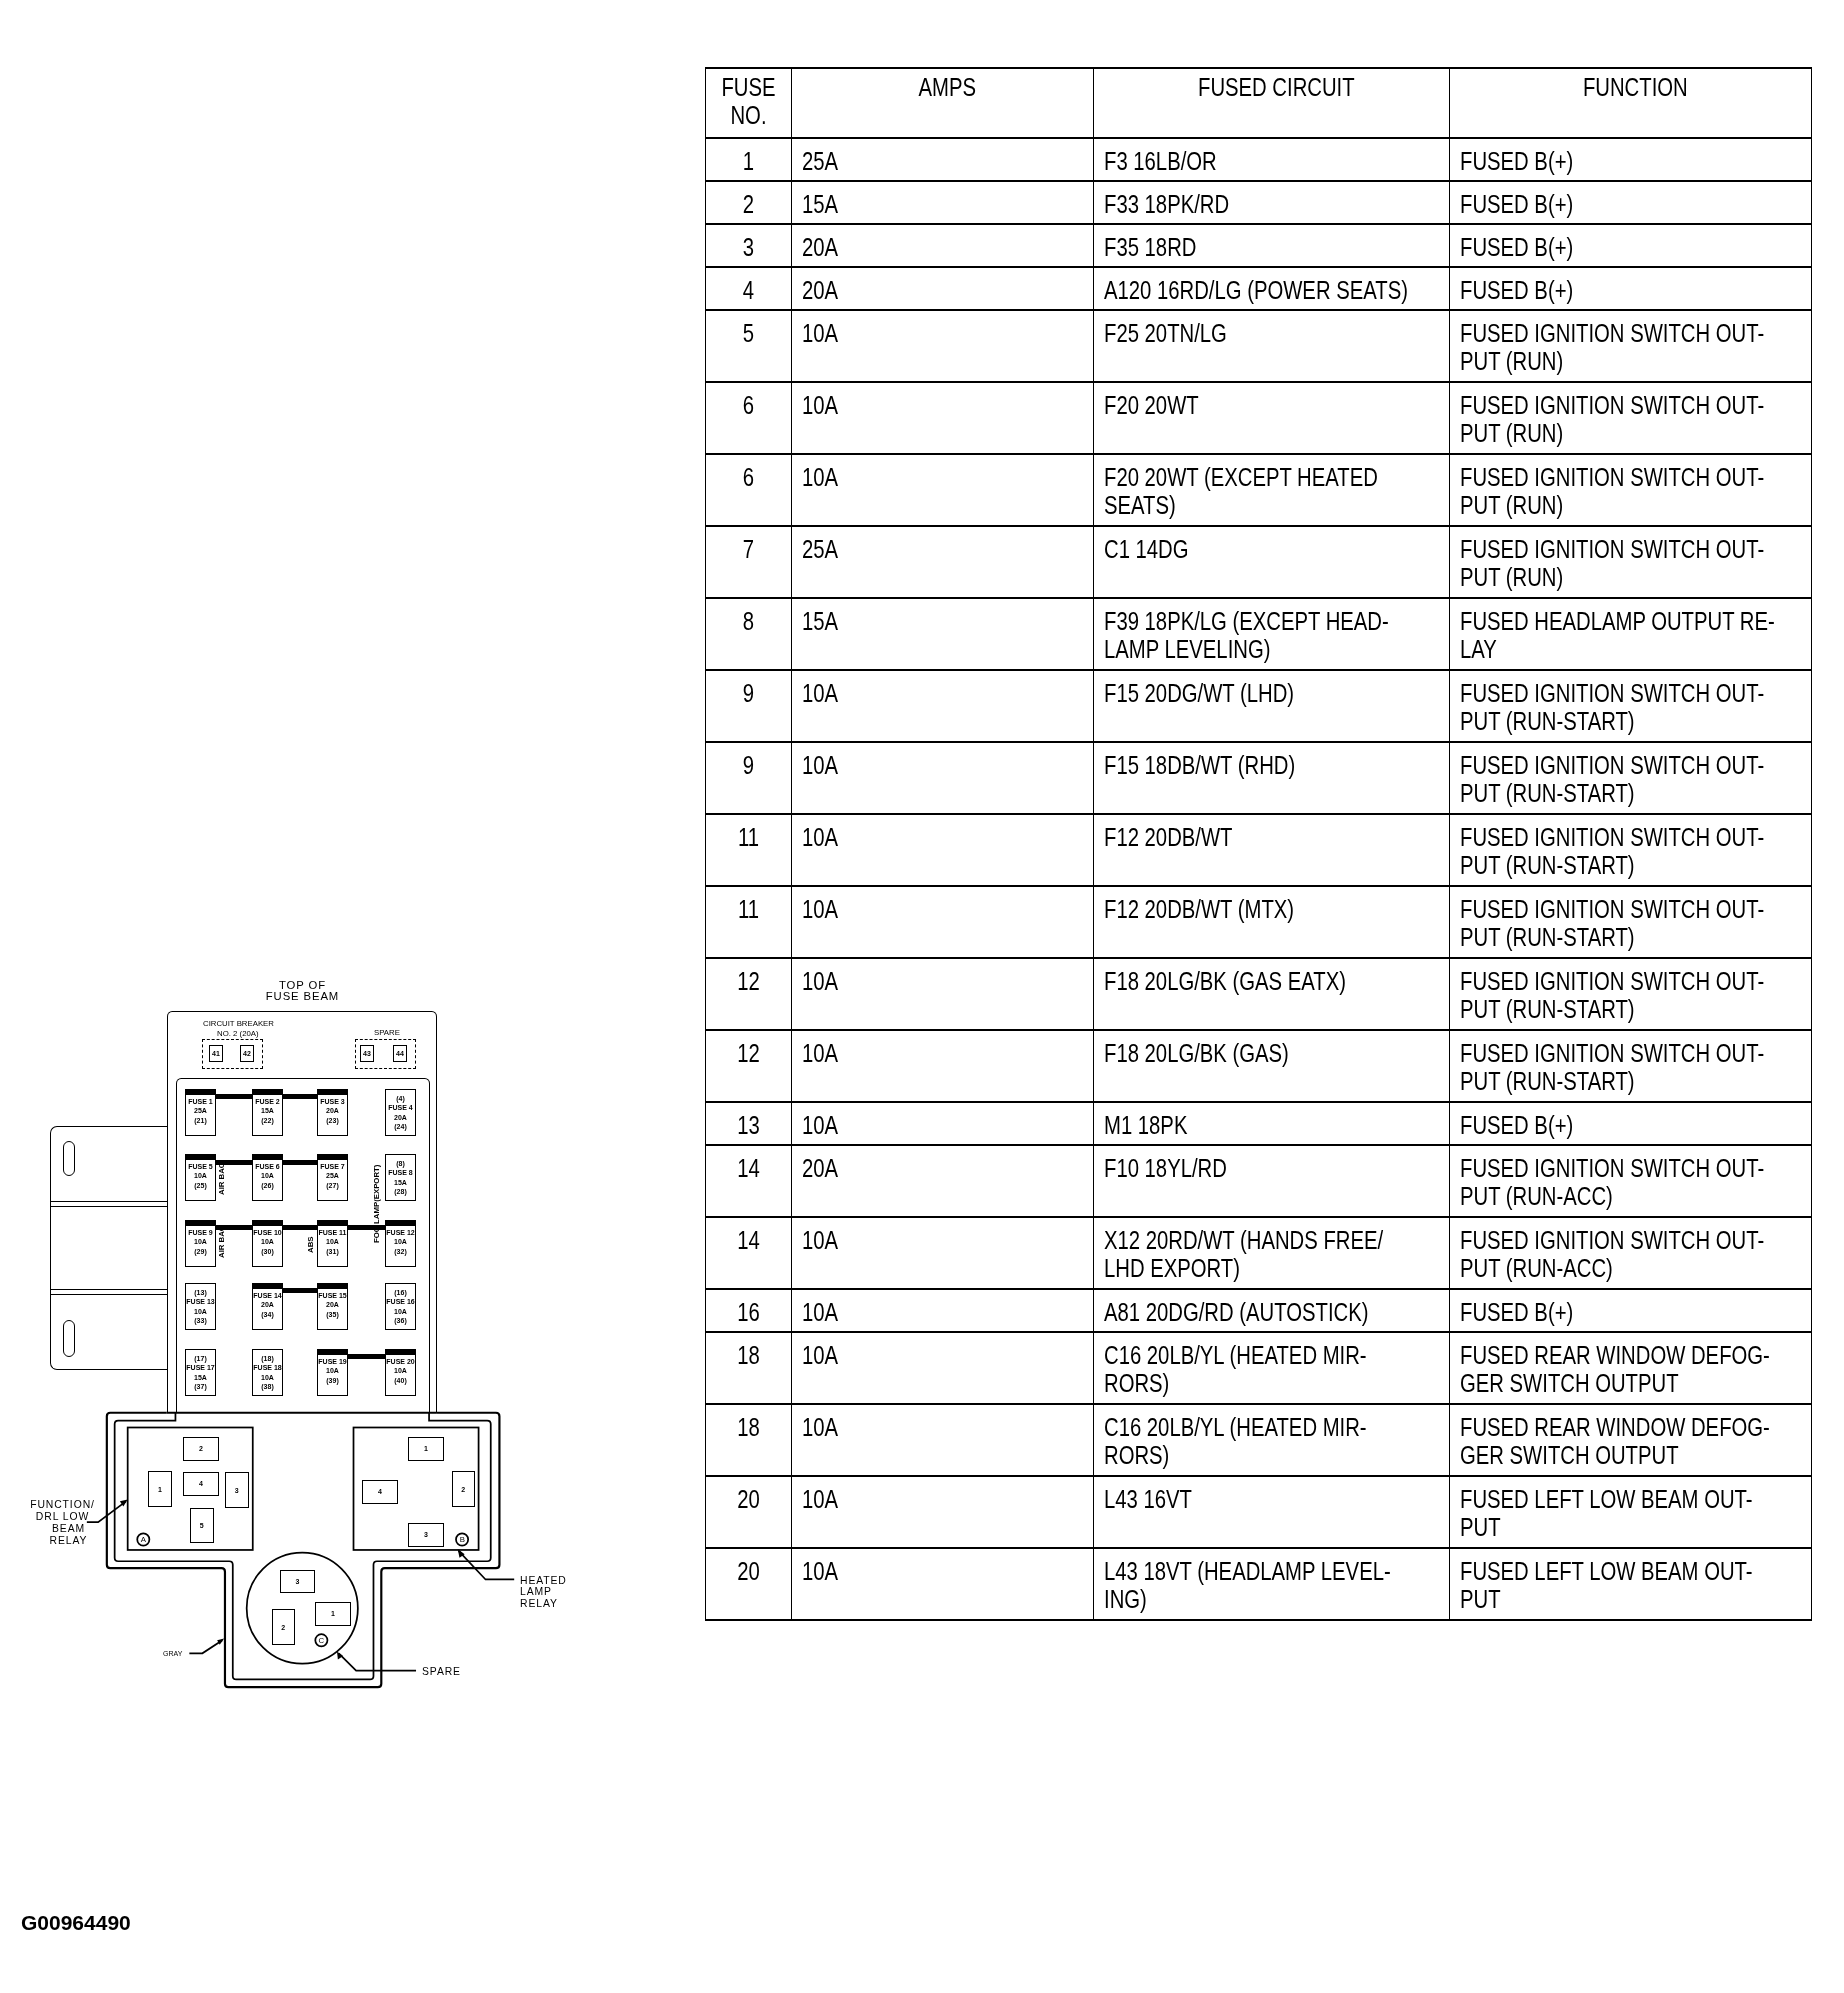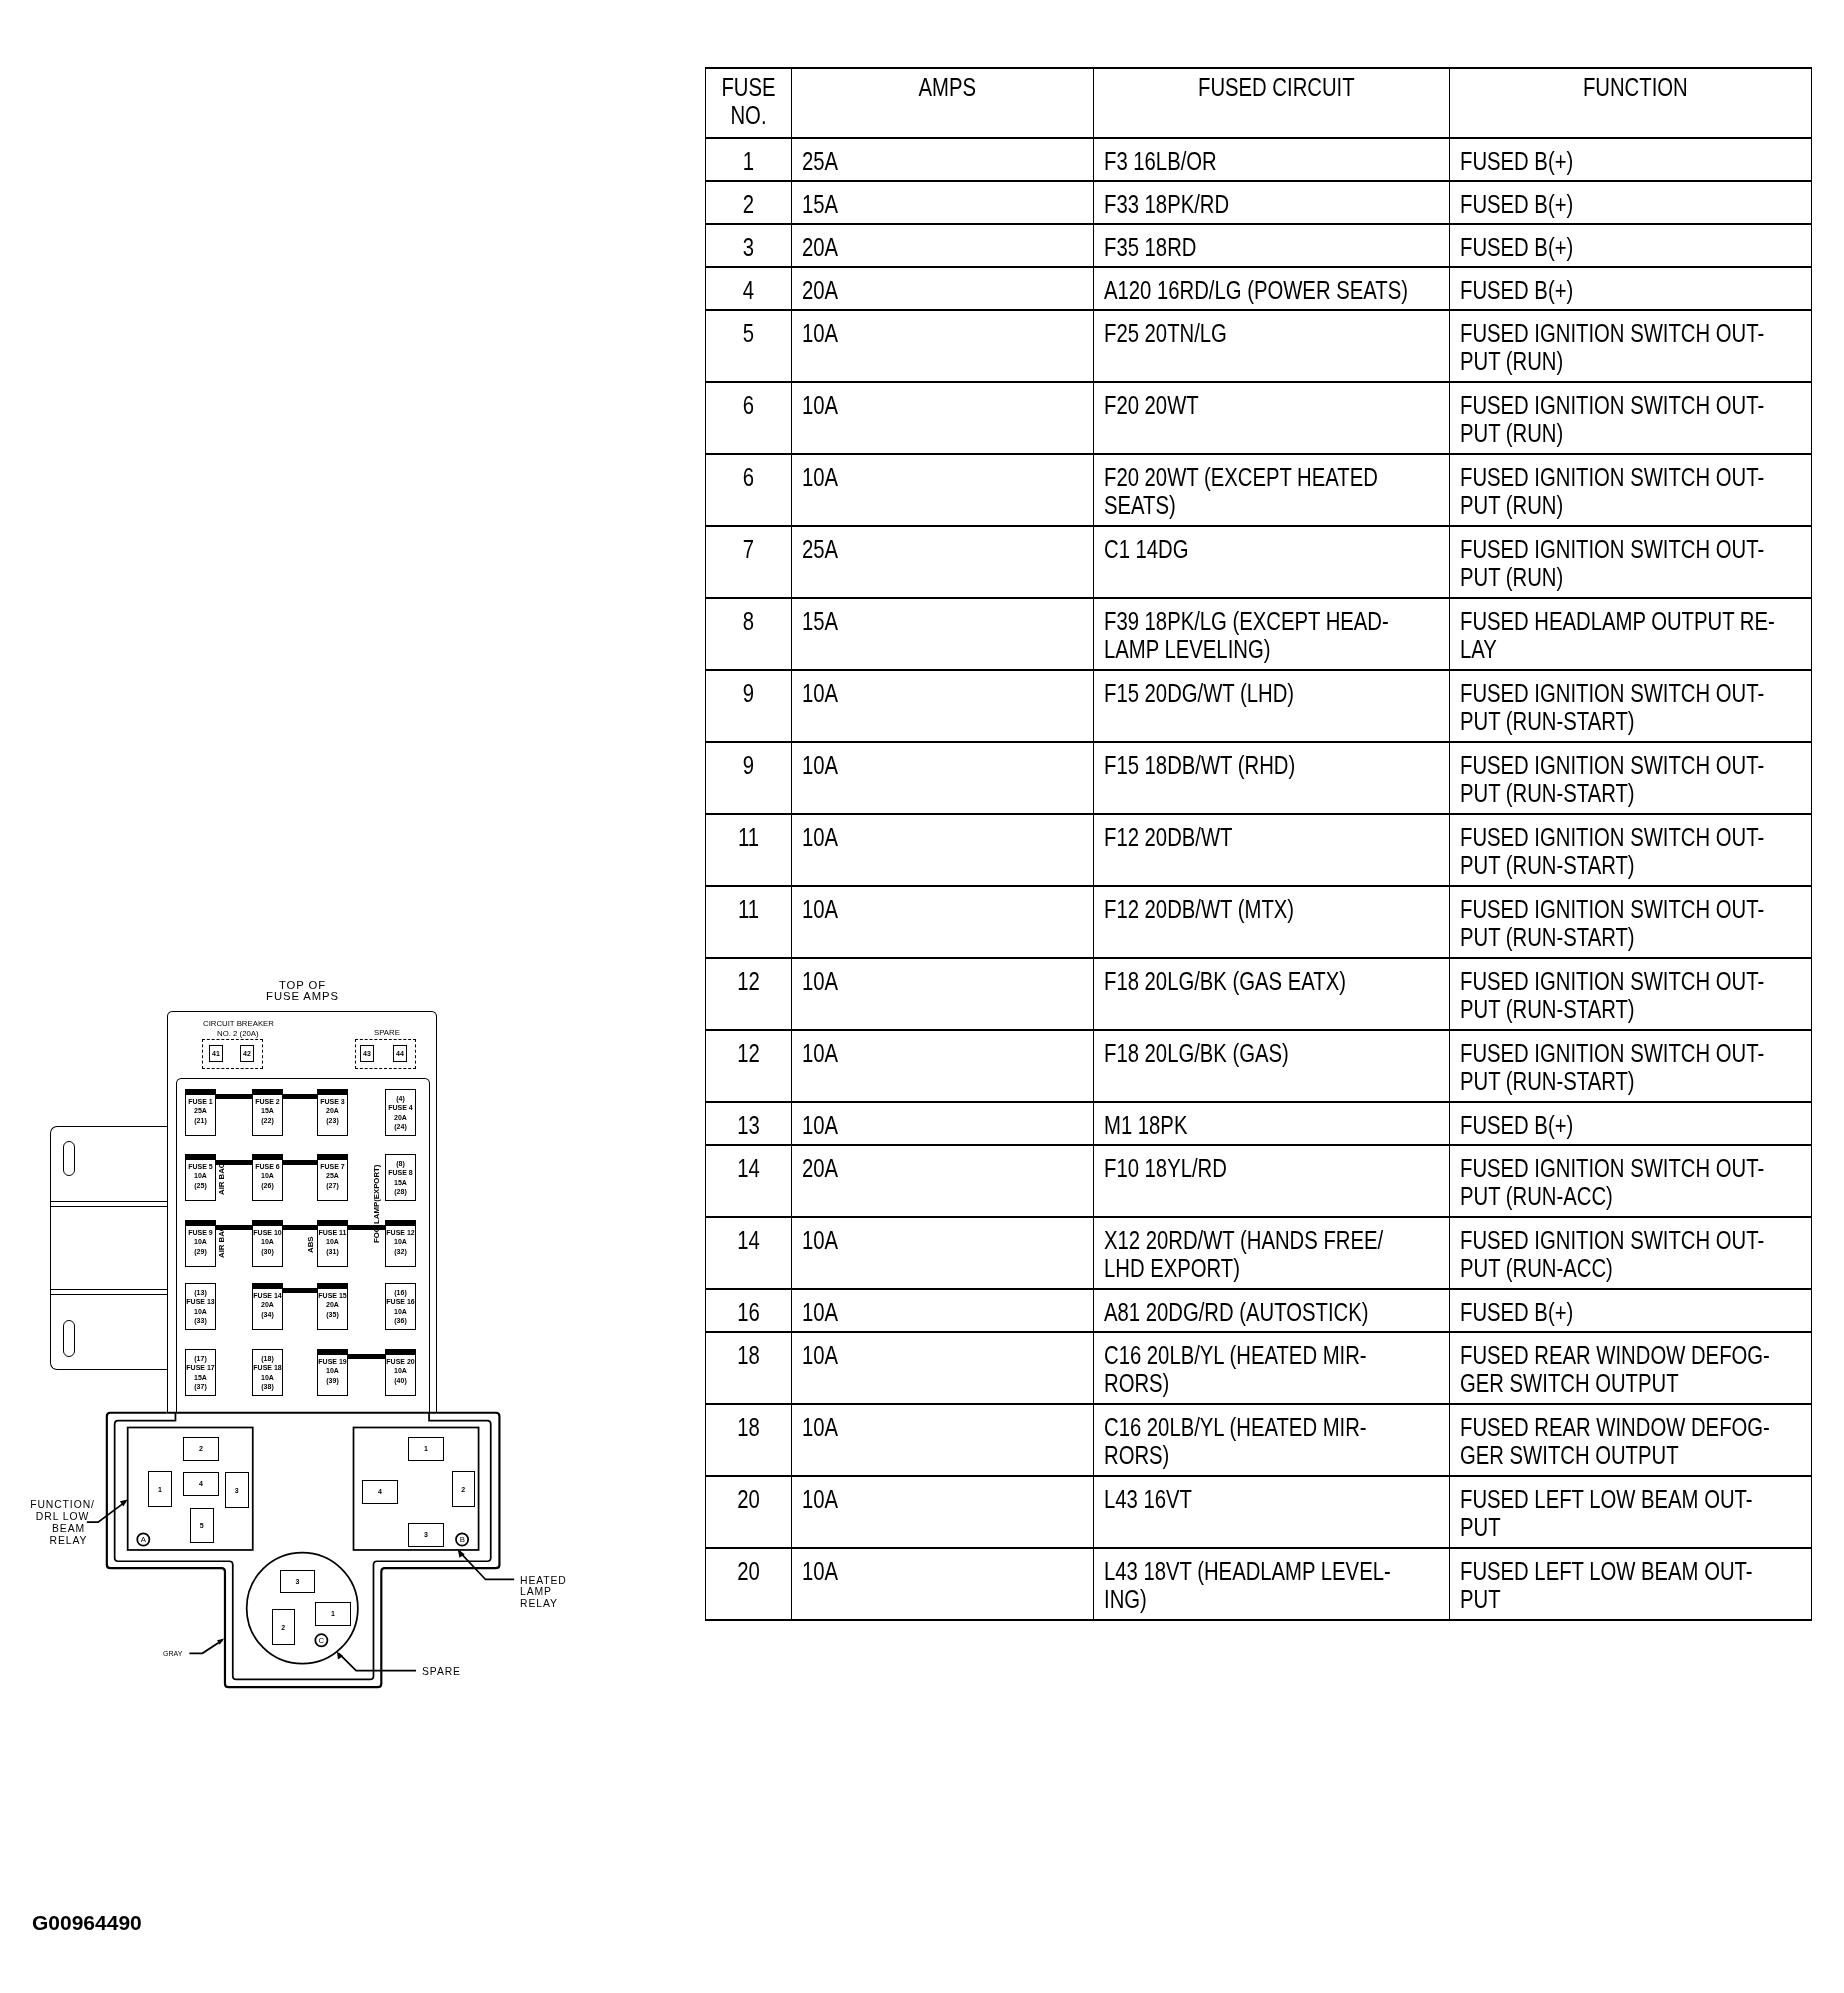--- a/index.html
+++ b/index.html
@@ -29,21 +29,21 @@
   .vlabel { writing-mode:vertical-rl; transform:rotate(180deg); font-size:7.8px; font-weight:bold; white-space:nowrap; }
   .fig-id { font-size:21px; font-weight:bold; }
 </style>
 </head>
 <body>
 
 <div id="diagram">
 
   <div class="abs lbl" style="left:261px;top:980px;width:83px;text-align:center;font-size:11.3px;line-height:11.3px;">
     <span style="display:block">TOP OF</span>
-    <span style="display:block">FUSE AMPS</span>
+    <span style="display:block">FUSE BEAM</span>
   </div>
 
   <div class="abs" style="left:50px;top:1126px;width:119px;height:244px;border:1.7px solid #000;border-right:none;border-radius:7px 0 0 7px;background:#fff;"></div>
   <div class="abs" style="left:50px;top:1201px;width:119px;height:6px;border-top:1.7px solid #000;border-bottom:1.7px solid #000;"></div>
   <div class="abs" style="left:50px;top:1289px;width:119px;height:6px;border-top:1.7px solid #000;border-bottom:1.7px solid #000;"></div>
   <div class="abs" style="left:63px;top:1141px;width:12px;height:35px;border:1.7px solid #000;border-radius:6px;"></div>
   <div class="abs" style="left:63px;top:1320px;width:12px;height:37px;border:1.7px solid #000;border-radius:6px;"></div>
 
   <div class="abs" style="left:167px;top:1011px;width:270px;height:408px;border:1.7px solid #000;border-bottom:none;border-radius:5.2px 5.2px 0 0;background:#fff;"></div>
 
@@ -234,21 +234,21 @@
   </div>
   <div class="abs lbl" style="left:520px;top:1575px;font-size:10.4px;line-height:11.3px;">
     <span style="display:block">HEATED</span>
     <span style="display:block">LAMP</span>
     <span style="display:block">RELAY</span>
   </div>
   <div class="abs lbl" style="left:422px;top:1666px;font-size:10.4px;">SPARE</div>
   <div class="abs tiny" style="left:163px;top:1649px;font-size:7px;">GRAY</div>
 </div>
 
-<div class="abs fig-id" style="left:32px;top:1911px;">G00964490</div>
+<div class="abs fig-id" style="left:21px;top:1911px;">G00964490</div>
 
 <table id="fuse-table">
   <colgroup>
     <col style="width:86px">
       <col style="width:302px">
       <col style="width:356px">
       <col style="width:362px">
   </colgroup>
   <thead>
     <tr class="hdr" id="hdr-row">

